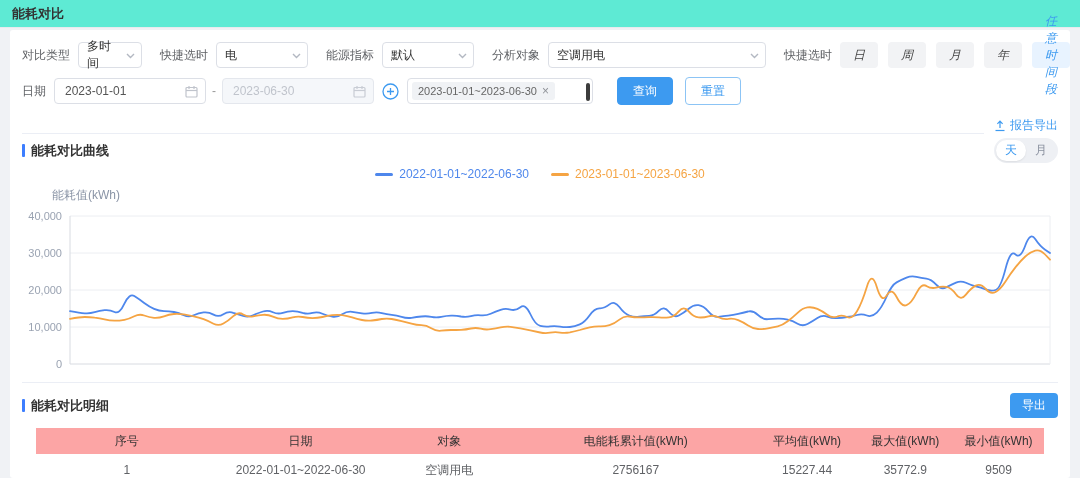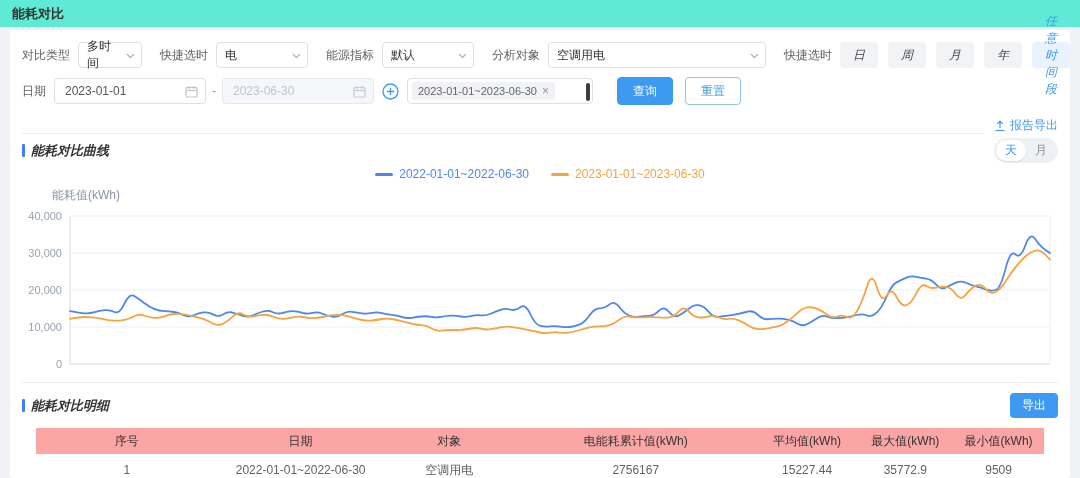--- a/index.html
+++ b/index.html
@@ -45,21 +45,21 @@
          display:inline-flex; align-items:center; justify-content:center; }
   .btn-primary { background:#3d9af0; color:#fff; border:1px solid #3d9af0; width:56px; }
   .btn-plain { background:#fff; color:#3d9af0; border:1px solid #8cc4f5; width:56px; }
   .ml24{margin-left:24px}.ml12{margin-left:12px}
   .export-row { display:flex; align-items:flex-end; margin-top:12px; }
   .export-row .hline { flex:1; border-top:1px solid #ebeef5; }
   .export-link { display:flex; align-items:center; color:#3d9af0; margin-left:10px;
                  cursor:pointer; font-size:12px; }
   .export-link svg { margin-right:4px; }
   .section-row { display:flex; align-items:center; justify-content:space-between; margin-top:4px; }
-  .section-title { display:flex; align-items:center;font-style:italic; }
+  .section-title { display:flex; align-items:center; }
   .sec-bar { width:3px; height:13px; background:#3d7eff; border-radius:1px; margin-right:6px; }
   .sec-text { font-size:13px; font-weight:bold; color:#333; }
   .segmented { background:#eef0f4; border-radius:13px; padding:2px; display:flex; }
   .seg { width:30px; height:21px; display:flex; align-items:center; justify-content:center;
          border-radius:11px; color:#8a919f; cursor:pointer; }
   .seg.active { background:#fff; color:#3d9af0; box-shadow:0 1px 2px rgba(0,0,0,.08); }
   .legend-row { display:flex; justify-content:center; align-items:center; margin-top:4px; }
   .legend-item { display:flex; align-items:center; margin:0 11px; cursor:pointer; font-size:12px; }
   .legend-dash { width:18px; height:3px; border-radius:2px; margin-right:6px; }
   .ylabel { color:#8a94a6; font-size:12px; margin:6px 0 0 30px; }

